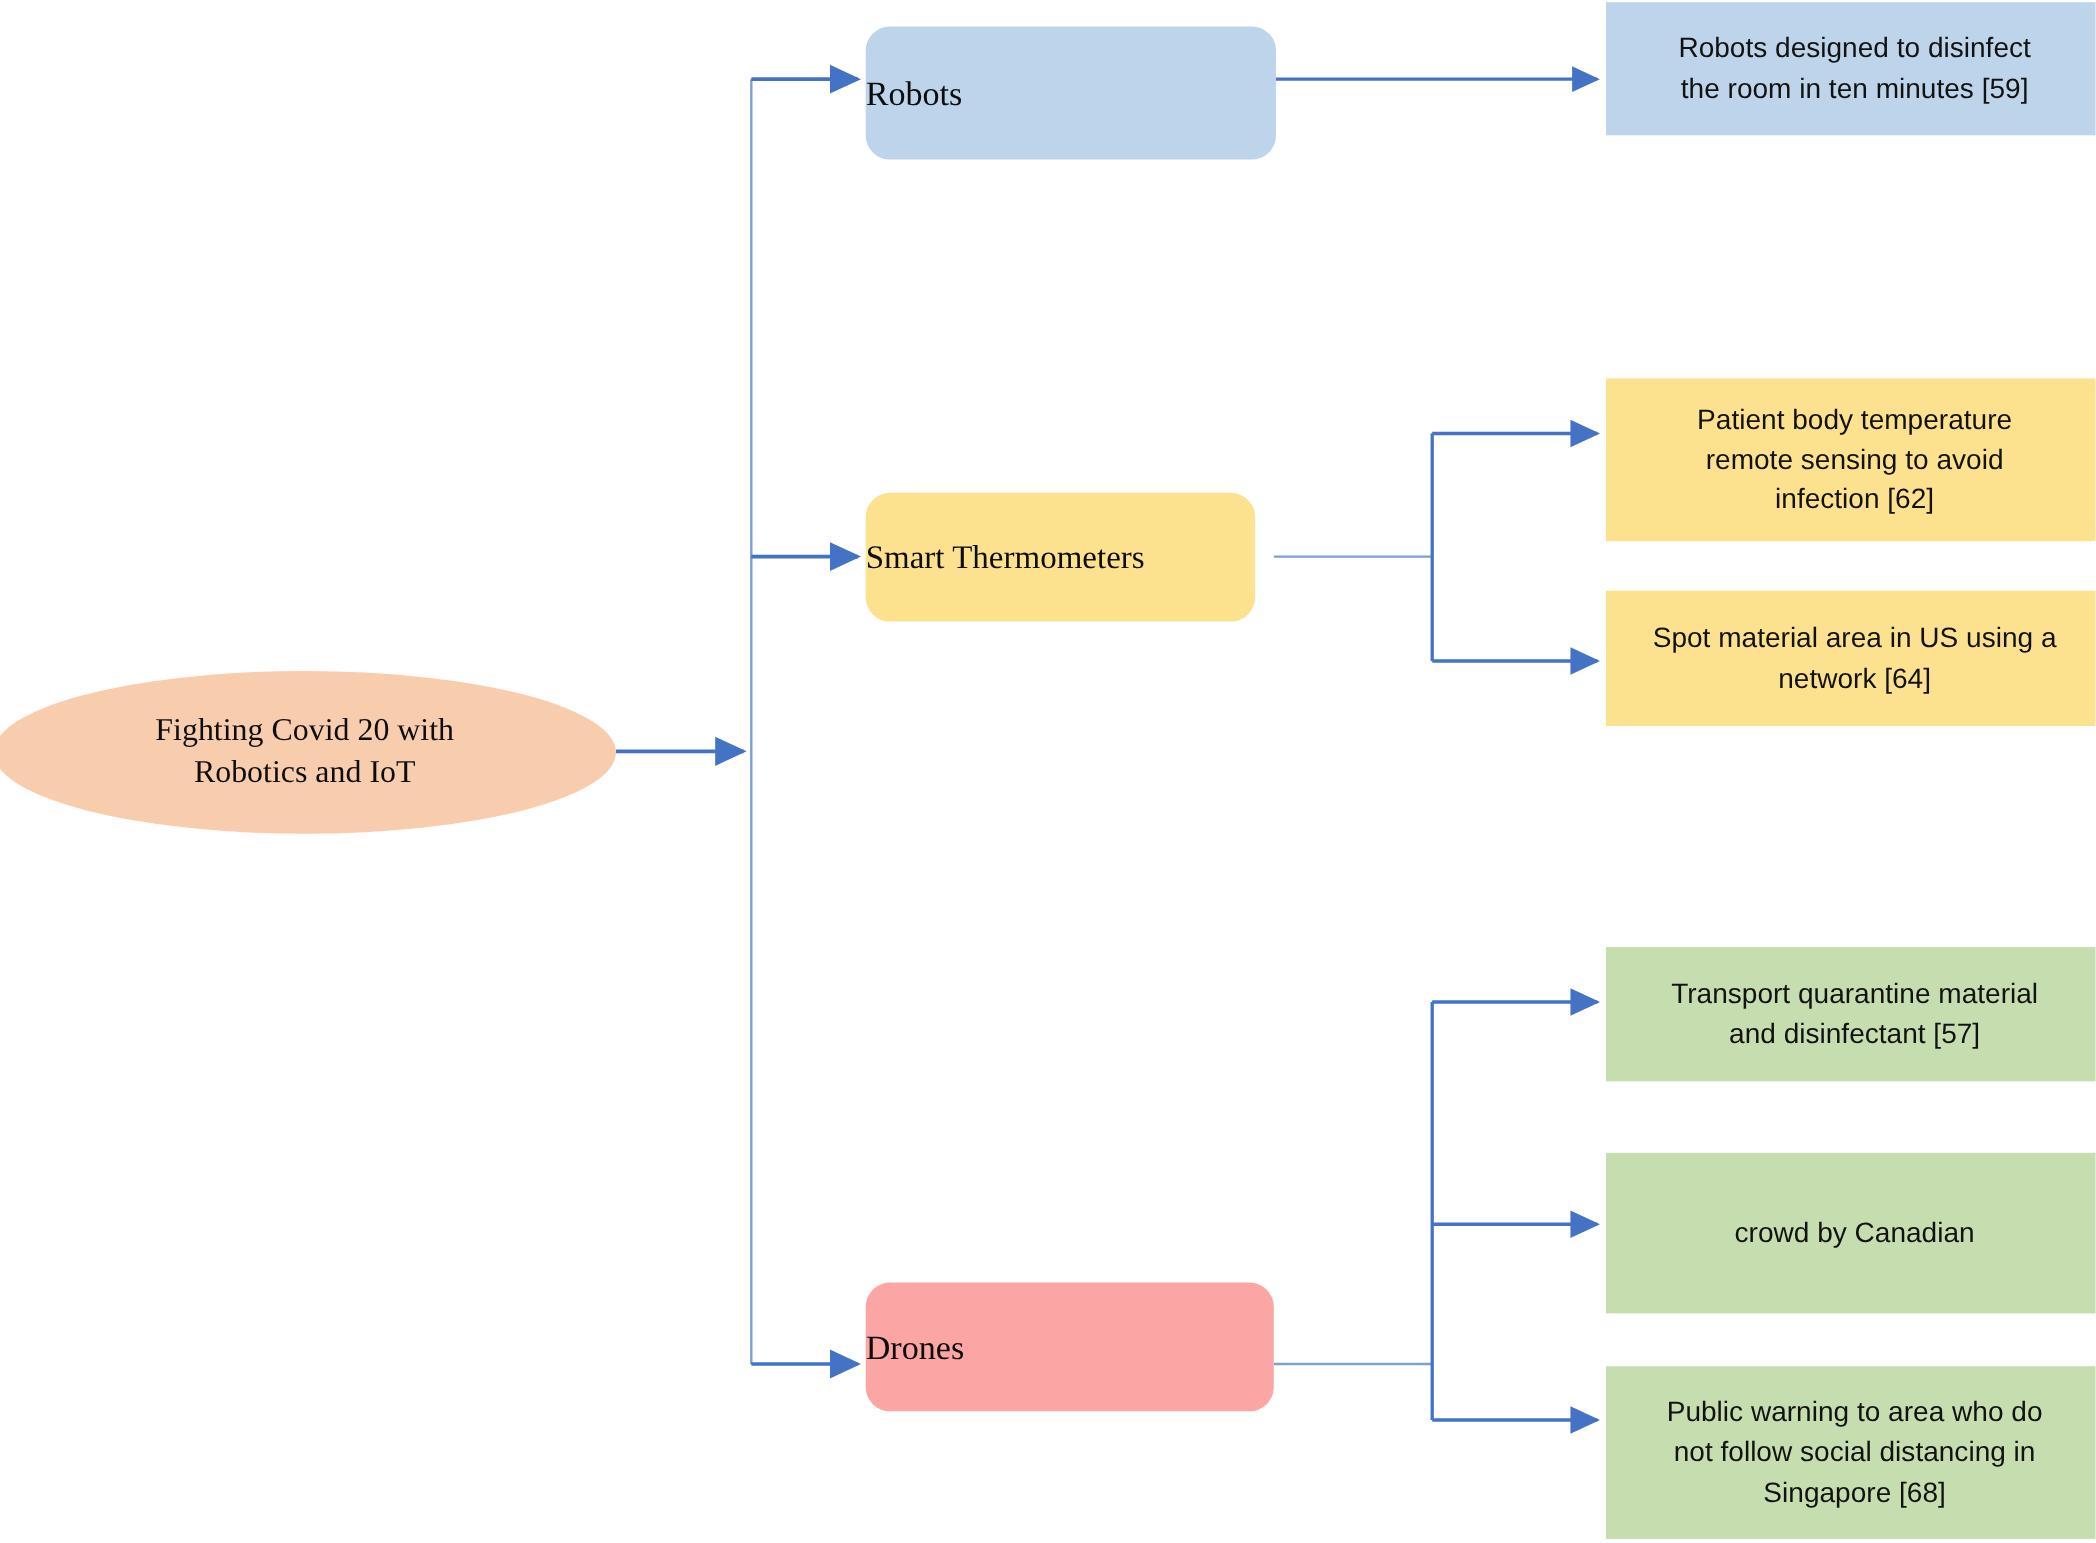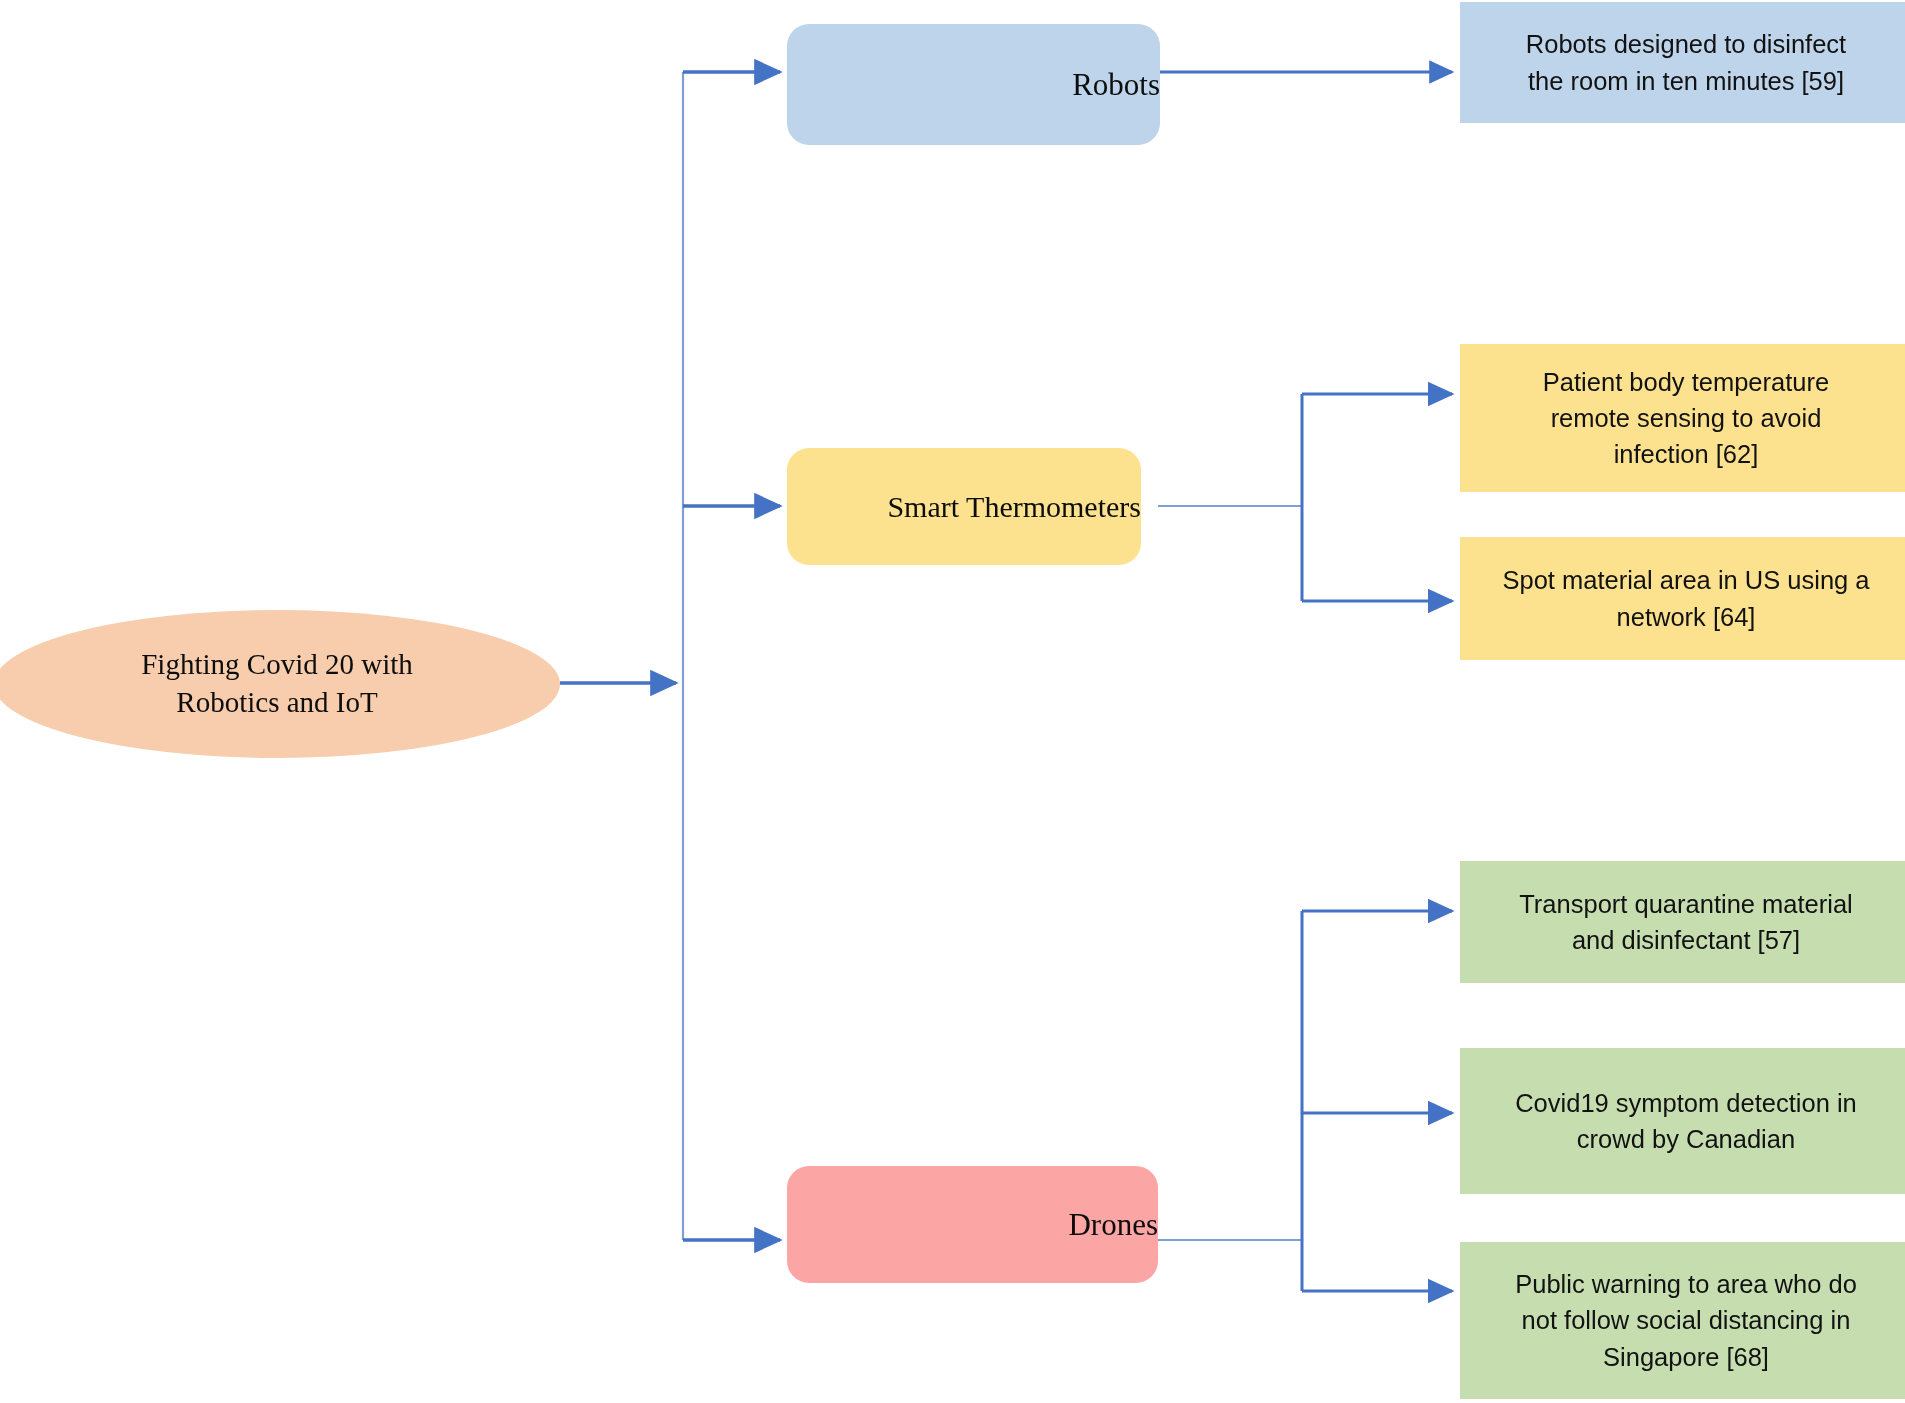--- a/index.html
+++ b/index.html
@@ -35,21 +35,21 @@
     font-family: "Liberation Serif", serif;
     color: #0d0d0d;
     line-height: 1.30;
   }
 
   
   .cat-node {
     position: absolute;
     display: flex;
     align-items: center;
-    justify-content: flex-end;
+    justify-content: flex-start;
     text-align: center;
     border-radius: 22px;
     font-family: "Liberation Serif", serif;
     color: #0d0d0d;
     line-height: 1.2;
   }
 
   
   .leaf-node {
     position: absolute;
@@ -177,21 +177,20 @@
               background:#c6ddb0; font-size:25.5px;">
     <div>
       <div>Transport quarantine material</div>
       <div>and disinfectant [57]</div>
     </div>
   </div>
 
   <div class="leaf-node" style="left:1460px; top:1048px; width:452px; height:146px;
               background:#c6ddb0; font-size:25.5px;">
     <div>
-      <div>Covid19 symptom detection in</div>
       <div>crowd by Canadian</div>
     </div>
   </div>
 
   <div class="leaf-node" style="left:1460px; top:1242px; width:452px; height:157px;
               background:#c6ddb0; font-size:25.5px;">
     <div>
       <div>Public warning to area who do</div>
       <div>not follow social distancing in</div>
       <div>Singapore [68]</div>

